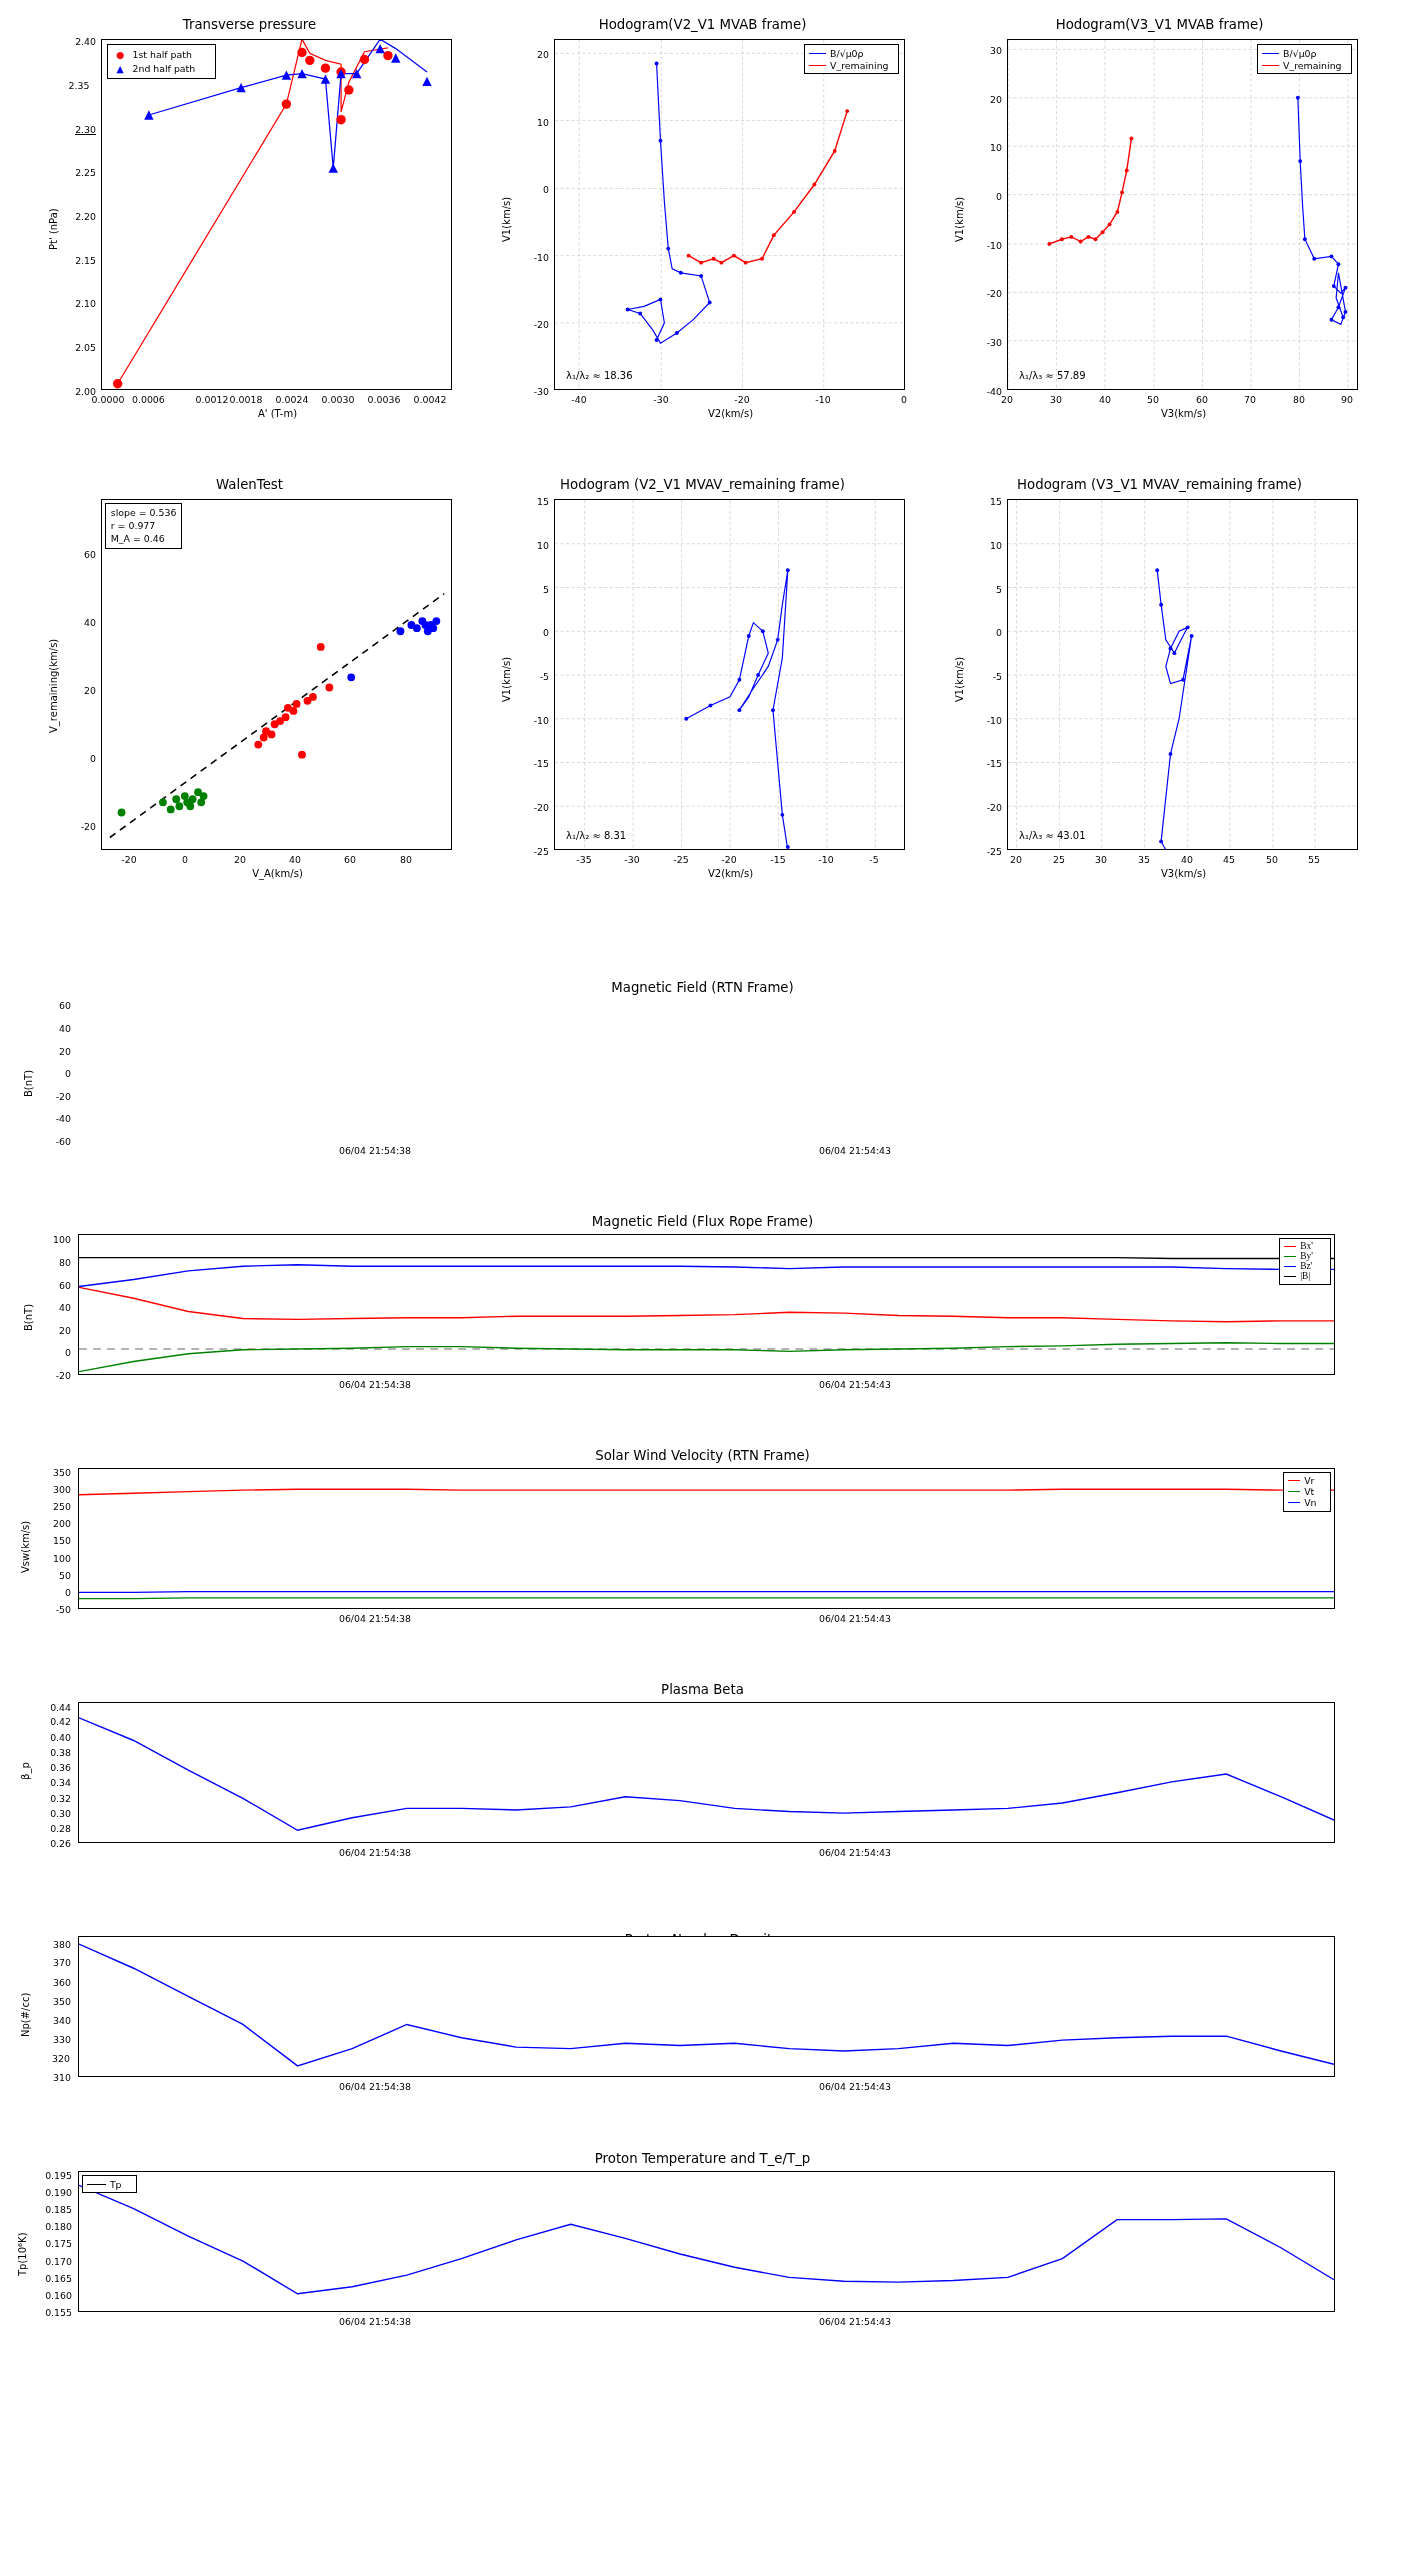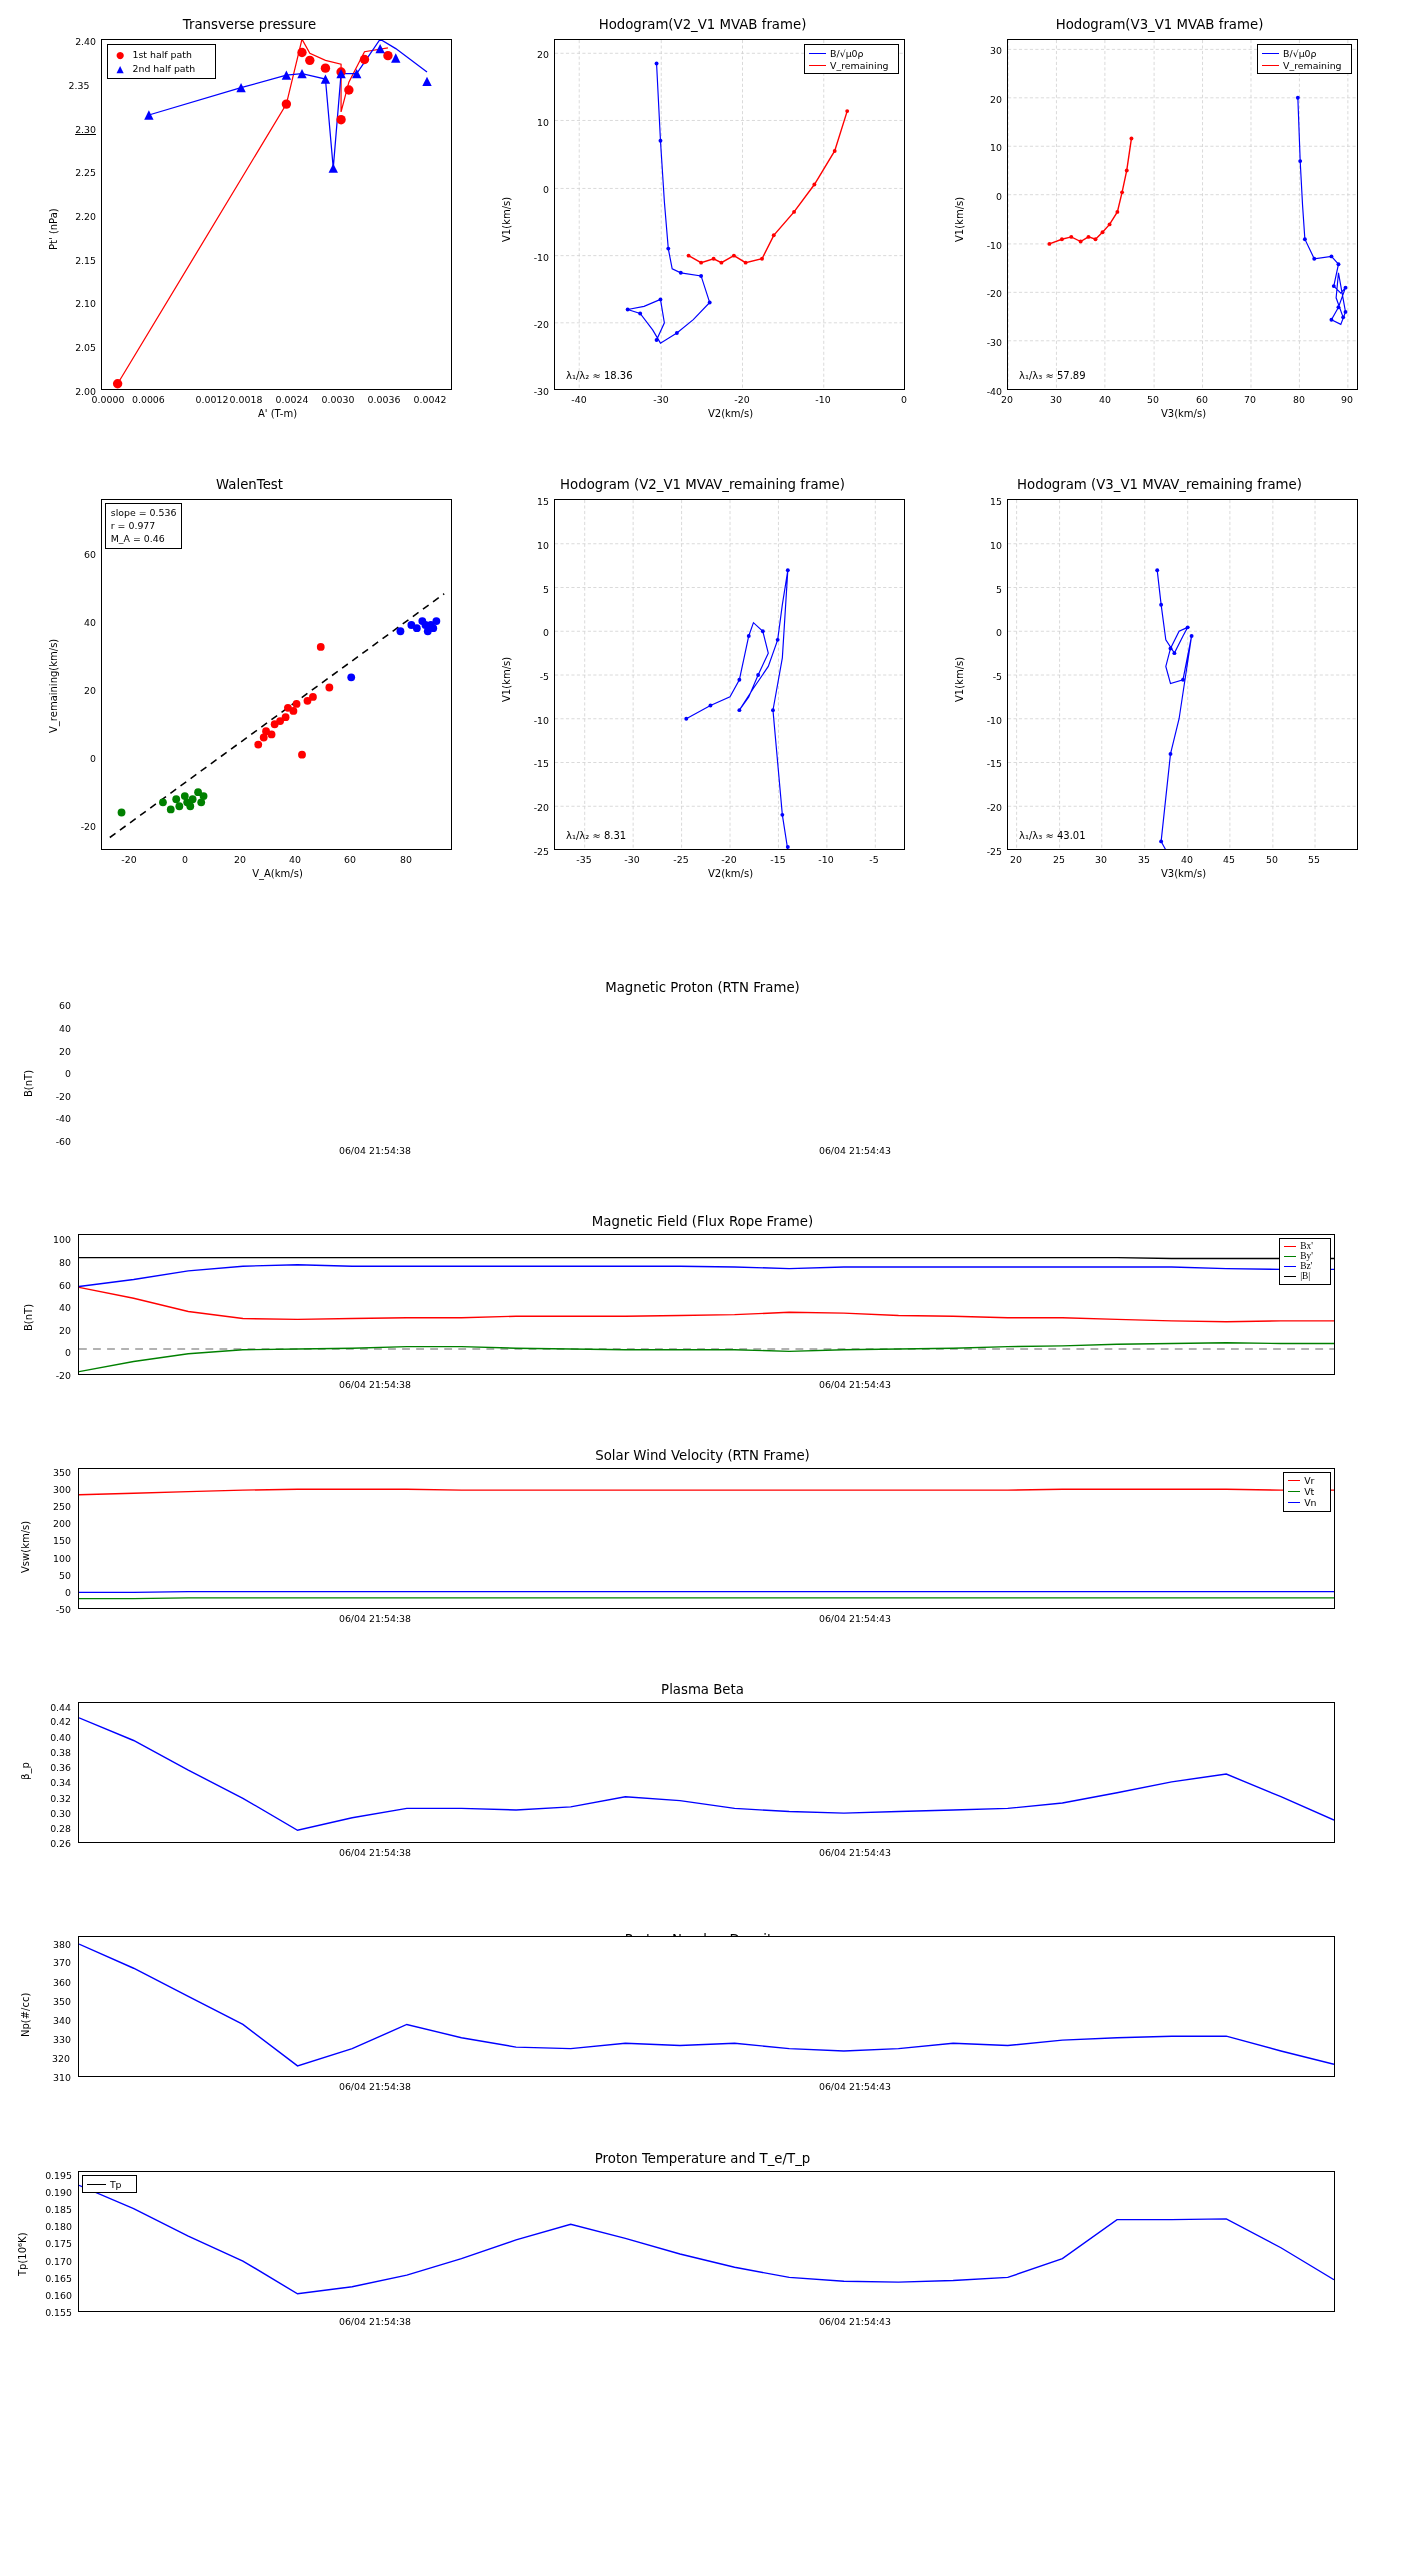--- a/index.html
+++ b/index.html
@@ -434,21 +434,21 @@
     <div class="tick" style="left:185px;top:386px;width:44px;text-align:center;">35</div>
     <div class="tick" style="left:228px;top:386px;width:44px;text-align:center;">40</div>
     <div class="tick" style="left:270px;top:386px;width:44px;text-align:center;">45</div>
     <div class="tick" style="left:313px;top:386px;width:44px;text-align:center;">50</div>
     <div class="tick" style="left:355px;top:386px;width:44px;text-align:center;">55</div>
     <div class="xlabel" style="left:141px;top:400px;width:211px;">V3(km/s)</div>
     <div class="ylabel" style="left:17px;top:234px;">V1(km/s)</div>
   </div>
 
   <div class="panel" style="left:0px;top:980px;width:1405px;height:203px;">
-    <div class="ptitle" style="top:0px;left:0;">Magnetic Proton (RTN Frame)</div>
+    <div class="ptitle" style="top:0px;left:0;">Magnetic Field (RTN Frame)</div>
     <div class="tick ytick" style="left:37px;top:156px;width:34px;">-60</div>
     <div class="tick ytick" style="left:37px;top:133px;width:34px;">-40</div>
     <div class="tick ytick" style="left:37px;top:111px;width:34px;">-20</div>
     <div class="tick ytick" style="left:37px;top:88px;width:34px;">0</div>
     <div class="tick ytick" style="left:37px;top:66px;width:34px;">20</div>
     <div class="tick ytick" style="left:37px;top:43px;width:34px;">40</div>
     <div class="tick ytick" style="left:37px;top:20px;width:34px;">60</div>
     <div class="tick" style="left:297px;top:165px;width:156px;text-align:center;">06/04 21:54:38</div>
     <div class="tick" style="left:777px;top:165px;width:156px;text-align:center;">06/04 21:54:43</div>
     <div class="ylabel" style="left:23.4px;top:117px;">B(nT)</div>

